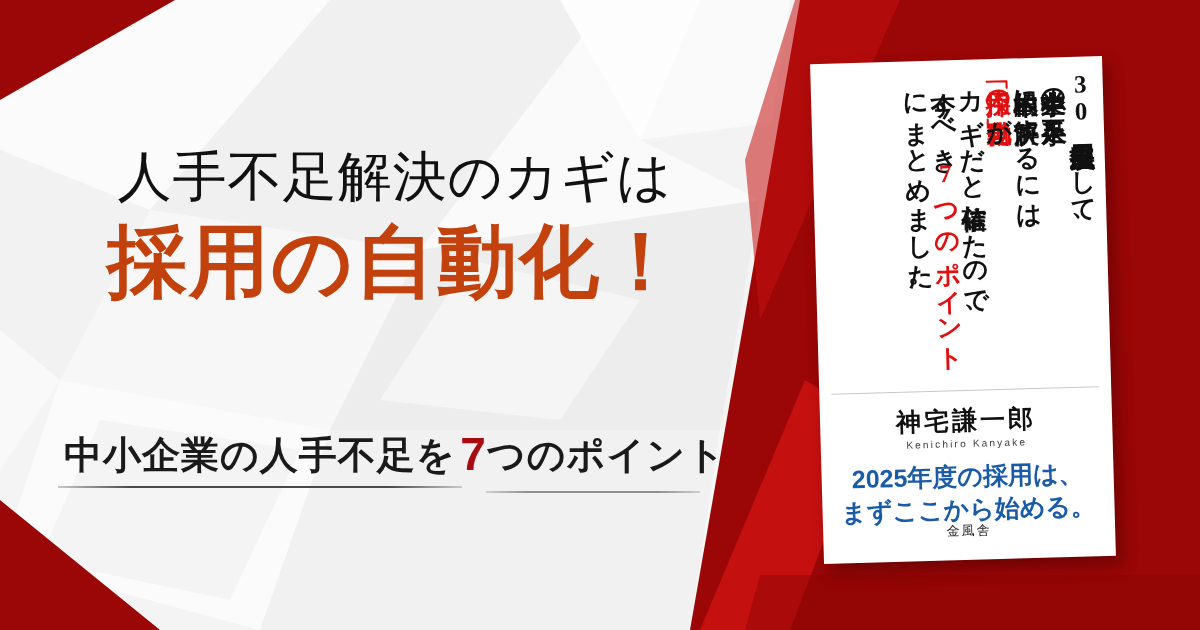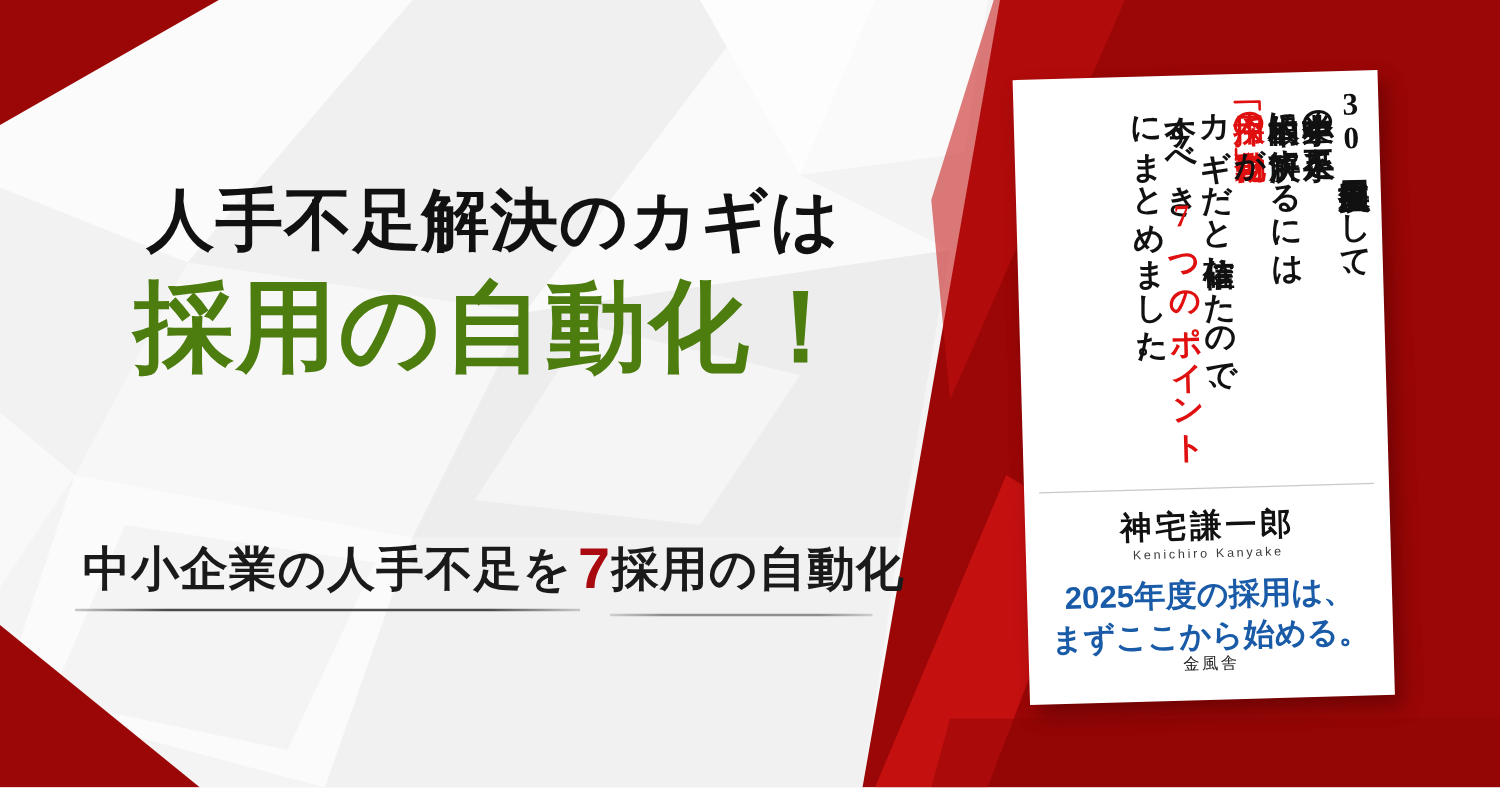--- a/index.html
+++ b/index.html
@@ -33,32 +33,32 @@
   }
   .headline-wrap{
     position:absolute;
     left:0;right:0;
     top:148px;
     text-align:center;
   }
   .headline-1{
     font-size:54px;
     line-height:1.04;
-    font-weight:bold;
+    font-weight:normal;
     color:#111111;
     letter-spacing:1px;
     white-space:nowrap;
     font-family:"Liberation Sans","DejaVu Sans",sans-serif;
   }
   .headline-2{
     margin-top:16px;
     font-size:80px;
     line-height:1.04;
     font-weight:bold;
-    color:#4d7c0f;
+    color:#c2410c;
     letter-spacing:2px;
     white-space:nowrap;
     font-family:"Liberation Sans","DejaVu Sans",sans-serif;
   }
 
   .sub-wrap{
     position:absolute;
     left:0;right:0;
     top:406px;
     text-align:center;
@@ -238,21 +238,21 @@
   <div class="left-col">
 
     <div class="headline-wrap">
       <div class="headline-1">人手不足解決のカギは</div>
       <div class="headline-2">採用の自動化！</div>
     </div>
 
     <div class="sub-wrap">
       <div class="sub-line">中小企業の人手不足を</div>
       <div class="sub-line sub-line-2">
-        <span class="num7">7</span><span>採用の自動化</span>
+        <span class="num7">7</span><span>つのポイント</span>
       </div>
     </div>
 
   </div>
 
   <div class="book">
     <div class="book-inner">
 
       <div class="vtext">
         <div class="vline">30年以上採用支援をして、</div>

